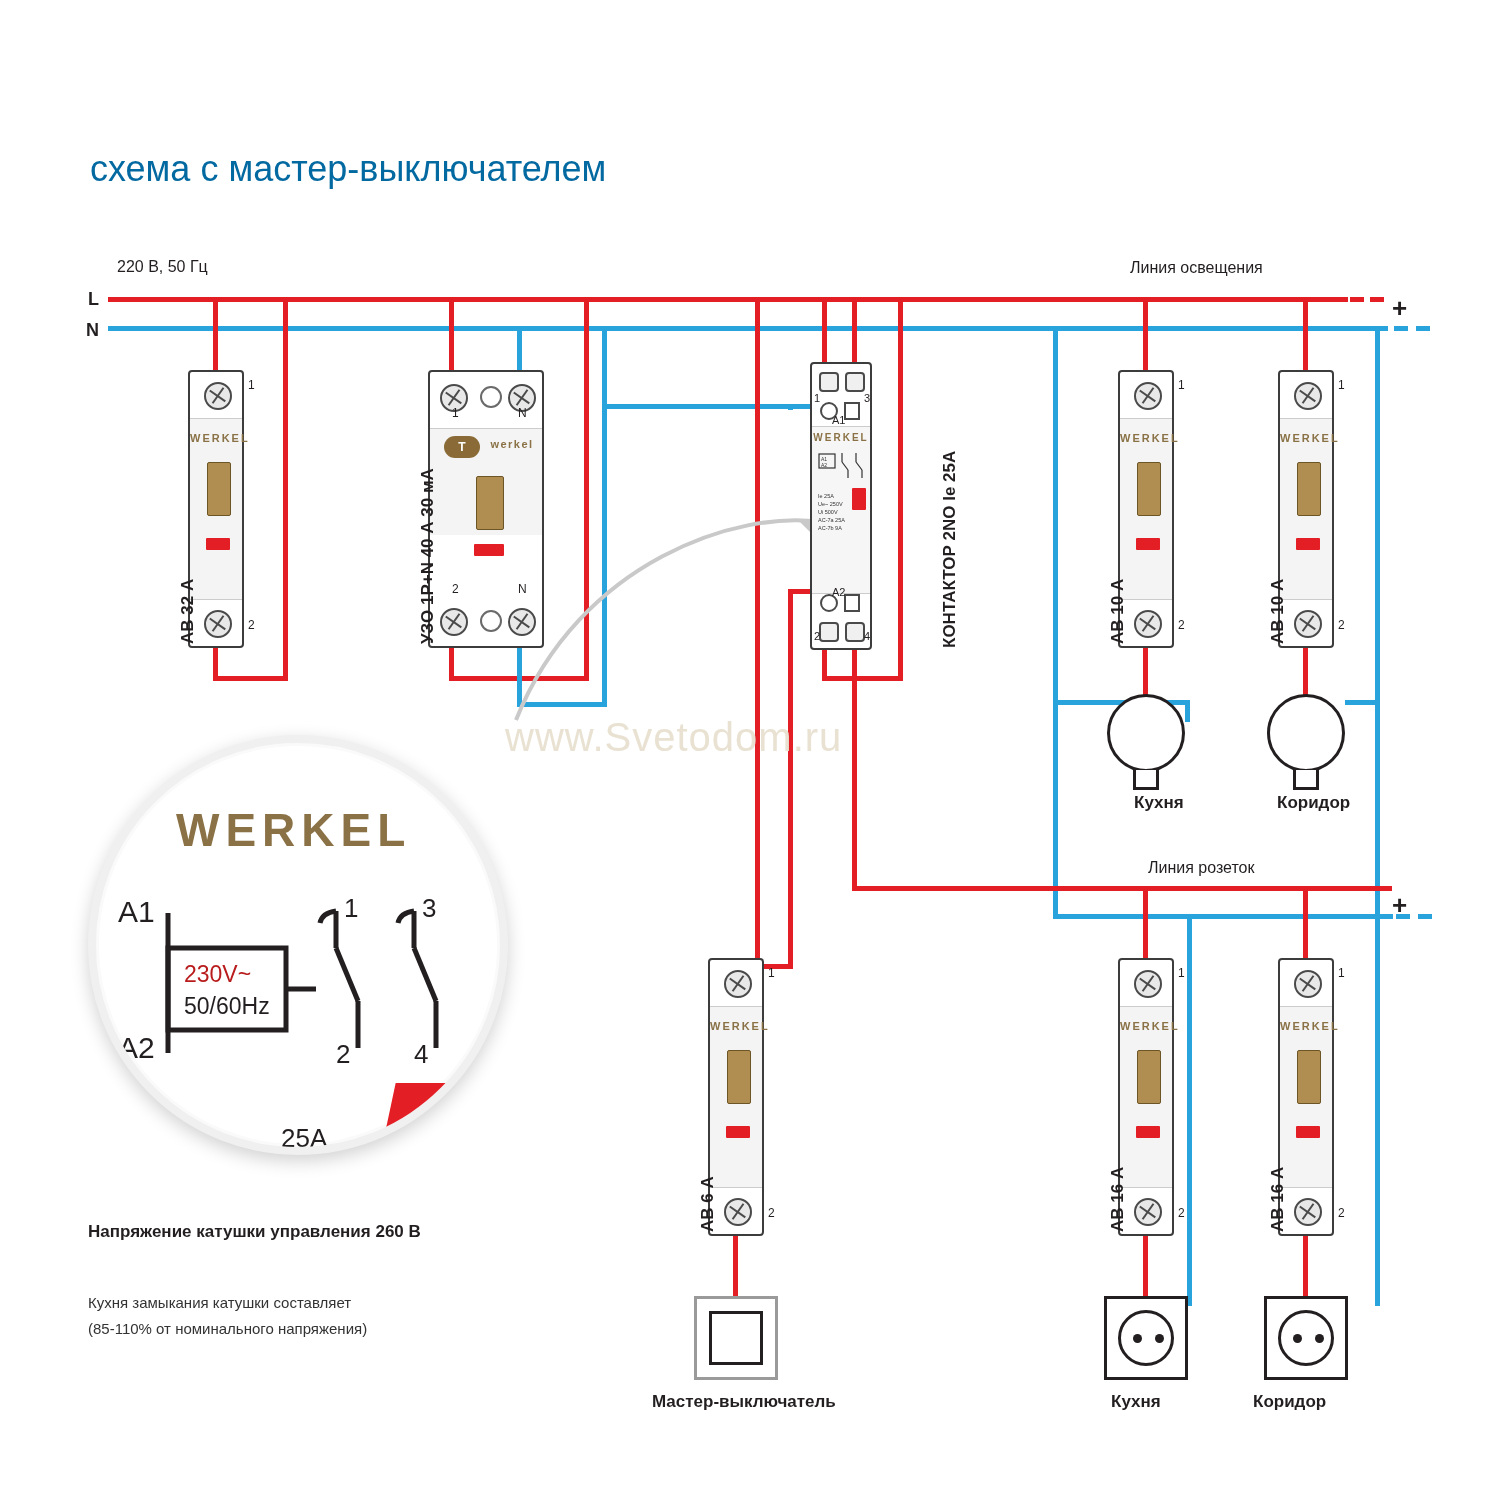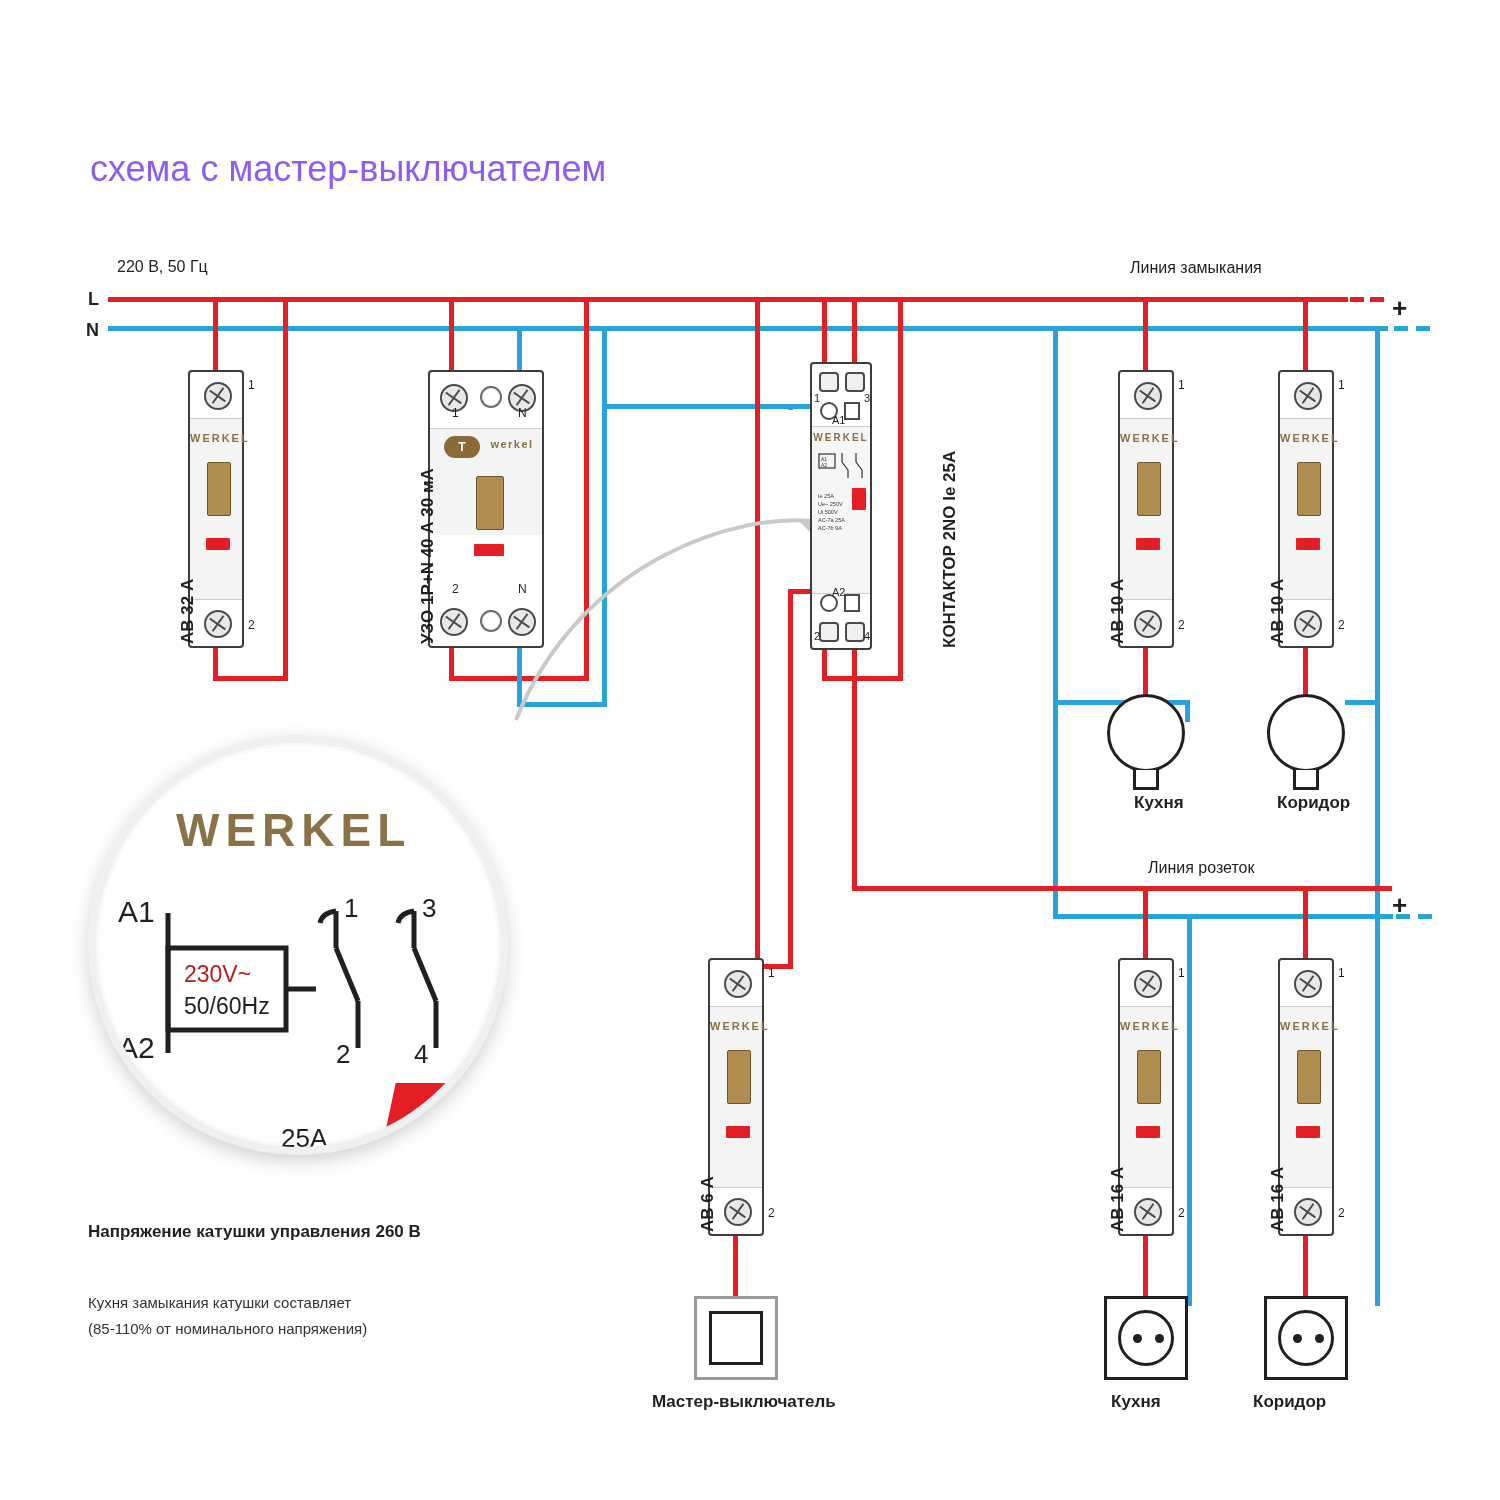--- a/index.html
+++ b/index.html
@@ -13,21 +13,21 @@
   }
   .canvas{position:absolute;left:0;top:0;width:1500px;height:1500px;}
   .abs{position:absolute;}
 
   h1.title{
     position:absolute;left:88px;top:75px;margin:0;
     font-size:46px;font-weight:bold;letter-spacing:0.5px;color:#231f20;
   }
   h2.subtitle{
     position:absolute;left:90px;top:148px;margin:0;
-    font-size:36px;font-weight:normal;color:#8b5cf6;
+    font-size:36px;font-weight:normal;color:#0369a1;
   }
 
   .lbl{position:absolute;font-size:16px;color:#231f20;white-space:nowrap;}
   .lbl-bold{font-weight:bold;}
   .vlabel{
     position:absolute;font-size:17px;font-weight:bold;color:#231f20;
     transform-origin:0 0;transform:rotate(-90deg);white-space:nowrap;
   }
 
   
@@ -81,21 +81,21 @@
 <body>
 
 <div class="canvas">
 
   <h2 class="subtitle">схема с мастер-выключателем</h2>
 
   <div class="lbl" style="left:117px;top:258px;">220 В, 50 Гц</div>
   <div class="lbl lbl-bold" style="left:88px;top:289px;font-size:18px;">L</div>
   <div class="lbl lbl-bold" style="left:86px;top:320px;font-size:18px;">N</div>
 
-  <div class="lbl" style="left:1130px;top:259px;">Линия замыкания</div>
+  <div class="lbl" style="left:1130px;top:259px;">Линия освещения</div>
   <div class="lbl" style="left:1148px;top:859px;">Линия розеток</div>
   <div class="plus" style="left:1392px;top:293px;">+</div>
   <div class="plus" style="left:1392px;top:890px;">+</div>
 
   <div class="w" style="left:108px;top:297px;width:1240px;height:5px;"></div>
 
   <div class="wb" style="left:108px;top:326px;width:1280px;height:5px;"></div>
 
   <div class="w dash" style="left:1350px;top:297px;width:14px;"></div>
   <div class="w dash" style="left:1370px;top:297px;width:14px;"></div>
@@ -329,20 +329,21 @@
   </div>
   <div class="lbl lbl-bold" style="left:1111px;top:1392px;font-size:17px;">Кухня</div>
 
   <div class="sock" style="left:1264px;top:1296px;">
     <div class="sock-in"></div>
     <div class="sock-d" style="left:26px;"></div>
     <div class="sock-d" style="left:48px;"></div>
   </div>
   <div class="lbl lbl-bold" style="left:1253px;top:1392px;font-size:17px;">Коридор</div>
 
+  <div class="wm">www.Svetodom.ru</div>
 
   <div class="mag">
     <div class="mg-brand">WERKEL</div>
     <svg viewBox="0 0 420 420" width="420" height="420">
       <line x1="72" y1="170" x2="72" y2="310" stroke="#231f20" stroke-width="5"></line>
       <rect x="72" y="205" width="118" height="82" fill="none" stroke="#231f20" stroke-width="5"></rect>
       <line x1="190" y1="246" x2="220" y2="246" stroke="#231f20" stroke-width="5"></line>
 
       <line x1="240" y1="168" x2="240" y2="205" stroke="#231f20" stroke-width="5"></line>
       <path d="M240 168 q-14 2 -16 12" fill="none" stroke="#231f20" stroke-width="5"></path>

